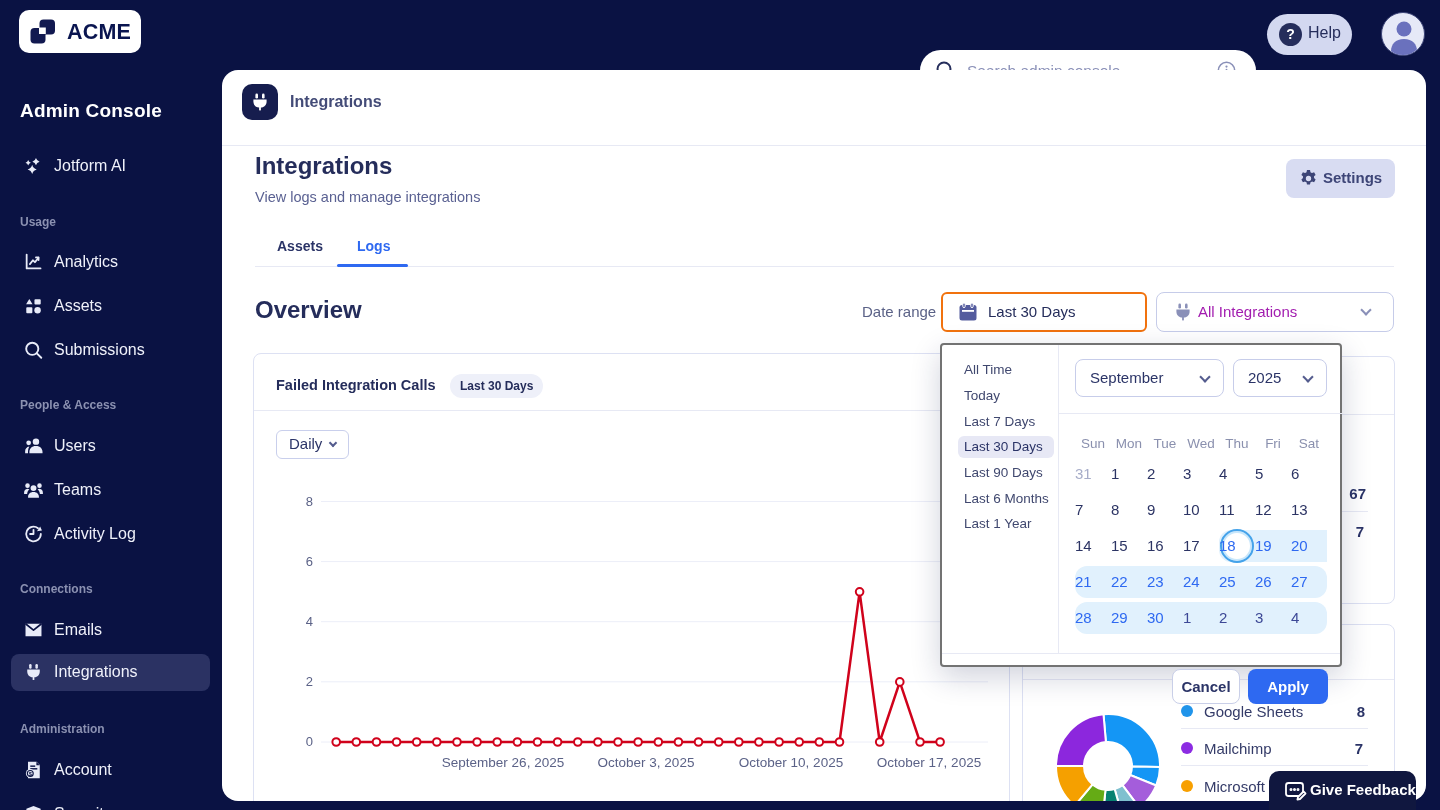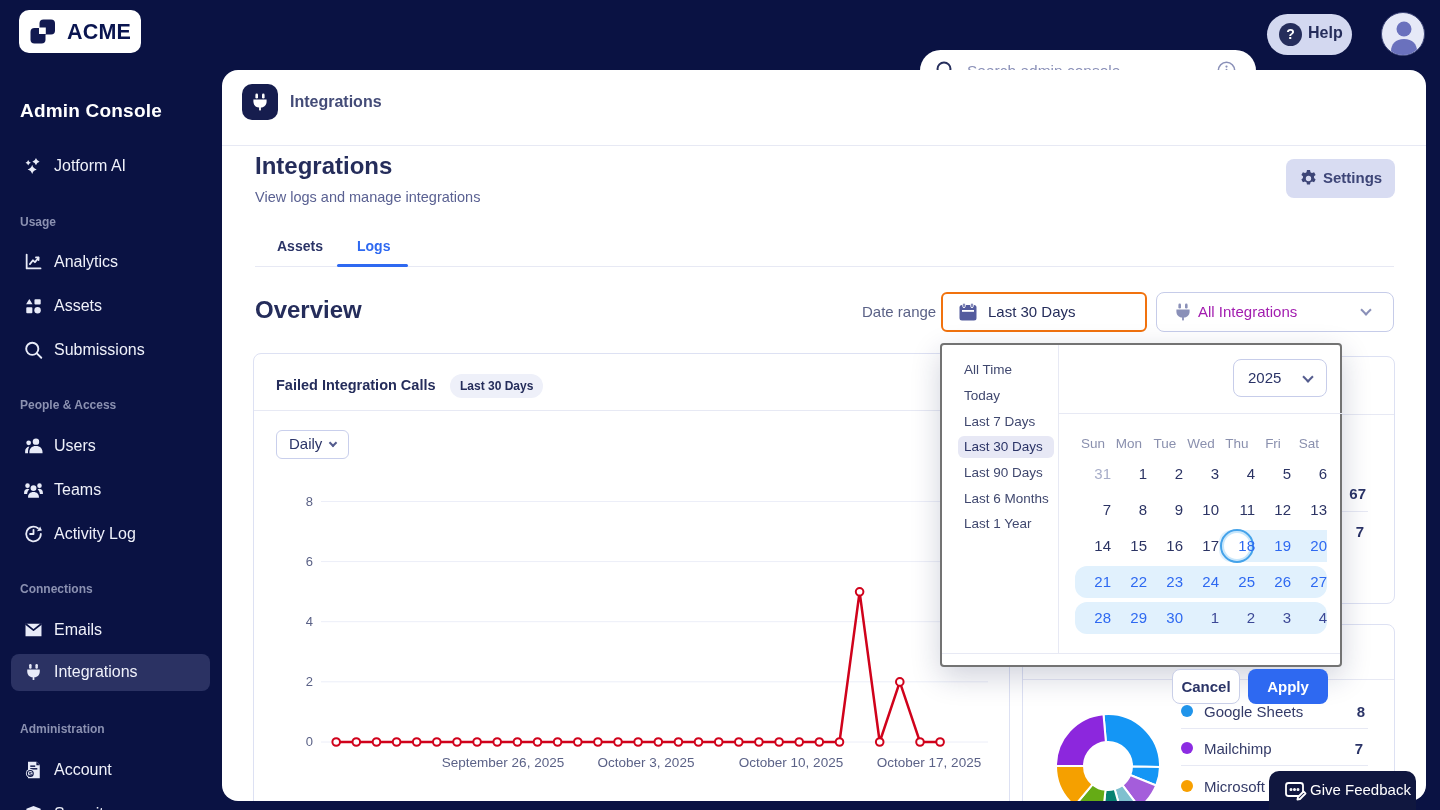--- a/index.html
+++ b/index.html
@@ -6,21 +6,21 @@
 html,body { width:1440px; height:810px; overflow:hidden; }
 body { background:#0a1243; font-family:"Liberation Sans", sans-serif; position:relative; }
 .abs { position:absolute; }
 
 .logo { left:19px; top:10px; width:122px; height:43px; background:#fff; border-radius:10px; }
 .logo-txt { left:48px; top:10px; font-size:21.5px; font-weight:800; color:#0a1550; letter-spacing:.2px; }
 .search { left:920px; top:14px; width:336px; height:41px; background:#fff; border-radius:21px;margin-top:36px; }
 .search-ph { left:47px; top:12px; font-size:15.5px; color:#8a90b8; }
 .help { left:1267px; top:14px; width:85px; height:41px; background:#d3d8f0; border-radius:21px; }
 .help-q { left:12px; top:9px; width:23px; height:23px; background:#252d5b; border-radius:50%; color:#fff; font-size:14px; font-weight:700; text-align:center; line-height:23px; }
-.help-t { left:41px; top:10px; font-size:16px; font-weight:700; color:#252d5b; }
+.help-t { left:41px; top:10px; font-size:16px; font-weight:400; color:#252d5b; }
 .avatar { left:1381px; top:12px; width:44px; height:44px; border-radius:50%; background:#e6e9f7; border:1px solid #3c4477; overflow:hidden; }
 
 .sb-title { left:20px; top:100px; font-size:19px; font-weight:800; color:#fff; letter-spacing:.2px; }
 .sb-label { left:20px; font-size:12px; font-weight:700; color:#8b91b1; }
 .nav-item { left:0; width:222px; height:36px; }
 .nav-ic { position:absolute; left:24px; top:50%; transform:translateY(-50%); width:19px; height:19px; }
 .nav-tx { position:absolute; left:54px; top:50%; transform:translateY(-50%); font-size:16px; color:#eff1fa; }
 .nav-sel { position:absolute; left:11px; top:0; right:12px; height:37px; background:#2b3263; border-radius:8px; }
 
 .main { left:222px; top:70px; width:1204px; height:731px; background:#fff; border-radius:16px; overflow:hidden; }
@@ -41,21 +41,21 @@
 .badge { background:#eef0f9; border-radius:13px; font-size:12px; font-weight:700; color:#252d5b; }
 .val { position:absolute; font-size:15px; font-weight:700; color:#2b3467; text-align:right; }
 .legrow-t { position:absolute; font-size:15px; color:#343b68; }
 .dot { position:absolute; width:12px; height:12px; border-radius:50%; }
 
 .popup { left:940px; top:343px; width:402px; height:324px; background:#fff; border:2px solid #737373; border-radius:4px; box-shadow:0 10px 30px rgba(20,30,80,.2); z-index:50; }
 .ql { position:absolute; left:16px; width:96px; height:22px; font-size:13.5px; color:#40486f; line-height:22px; padding-left:6px; }
 .ql.sel { background:#e7e8f5; border-radius:6px; color:#2b3467; }
 .msel { position:absolute; background:#fff; border:1px solid #c7cdea; border-radius:8px; }
 .dhead { position:absolute; width:36px; text-align:center; font-size:13.5px; color:#8a90ae; }
-.dcell { position:absolute; width:36px; height:36px; text-align:right; font-size:15px; font-weight:500; color:#2c3464; line-height:36px; }
+.dcell { position:absolute; width:36px; height:36px; text-align:left; font-size:15px; font-weight:500; color:#2c3464; line-height:36px; }
 .band { position:absolute; height:32px; background:#e1f1fd; }
 .btn { position:absolute; height:35px; border-radius:8px; font-size:15px; font-weight:700; text-align:center; }
 .chev { display:inline-block; width:8px; height:8px; border-right:2px solid #545c8e; border-bottom:2px solid #545c8e; transform:rotate(45deg); }
 .gf { left:1269px; top:771px; width:147px; height:39px; background:#10173f; border-radius:10px 10px 0 0; z-index:60; }
 </style>
 </head>
 <body>
 
 <div class="abs logo">
   <svg class="abs" style="left:11px;top:9px" width="26" height="25" viewBox="0 0 26 25">
@@ -341,20 +341,24 @@
 
 <div class="abs popup">
   <div class="ql" style="top:14px">All Time</div>
   <div class="ql" style="top:40px">Today</div>
   <div class="ql" style="top:66px">Last 7 Days</div>
   <div class="ql sel" style="top:91px">Last 30 Days</div>
   <div class="ql" style="top:117px">Last 90 Days</div>
   <div class="ql" style="top:143px">Last 6 Months</div>
   <div class="ql" style="top:168px">Last 1 Year</div>
   <div class="abs" style="left:116px;top:0;width:1px;height:308px;background:#e7e9f4"></div>
+  <div class="msel" style="left:133px;top:14px;width:149px;height:38px">
+    <div class="abs" style="left:14px;top:9px;font-size:15px;color:#2b3467">September</div>
+    <span class="chev abs" style="left:125px;top:13px"></span>
+  </div>
   <div class="msel" style="left:291px;top:14px;width:94px;height:38px">
     <div class="abs" style="left:14px;top:9px;font-size:15px;color:#2b3467">2025</div>
     <span class="chev abs" style="left:70px;top:13px"></span>
   </div>
   <div class="abs hdiv" style="left:117px;top:68px;width:283px"></div>
   <div class="dhead" style="left:133px;top:91px">Sun</div>
   <div class="dhead" style="left:169px;top:91px">Mon</div>
   <div class="dhead" style="left:205px;top:91px">Tue</div>
   <div class="dhead" style="left:241px;top:91px">Wed</div>
   <div class="dhead" style="left:277px;top:91px">Thu</div>
@@ -410,14 +414,14 @@
 </div>
 
 <div class="abs gf">
   <svg class="abs" style="left:15px;top:8px" width="24" height="24" viewBox="0 0 24 24" fill="none" stroke="#fff" stroke-width="1.8" stroke-linecap="round" stroke-linejoin="round">
       <rect x="2" y="4" width="17" height="13" rx="2.5"></rect>
       <circle cx="7" cy="10.5" r="0.6" fill="#fff"></circle>
       <circle cx="10.5" cy="10.5" r="0.6" fill="#fff"></circle>
       <circle cx="14" cy="10.5" r="0.6" fill="#fff"></circle>
       <path d="M19.5 12.5 l2 2 -5.5 5.5 -2.6 .6 .6 -2.6 z" fill="#10173f"></path>
     </svg>
-  <div class="abs" style="left:41px;top:10px;font-size:15px;font-weight:400;color:#fff">Give Feedback</div>
+  <div class="abs" style="left:41px;top:10px;font-size:15px;font-weight:700;color:#fff">Give Feedback</div>
 </div>
 
 </body></html>

